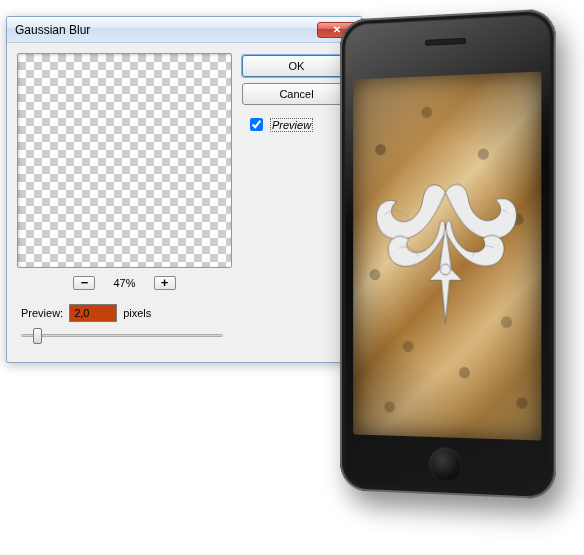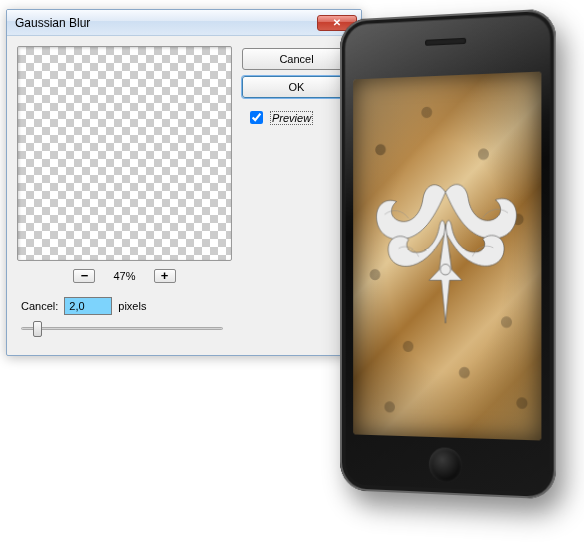--- a/index.html
+++ b/index.html
@@ -8,21 +8,21 @@
     width: 584px;
     height: 555px;
     background: #fff;
     font-family: "Segoe UI", Tahoma, sans-serif;
     font-size: 11px;
     position: relative;
   }
   .dialog {
     position: absolute;
     left: 6px;
-    top: 9px;
+    top: 16px;
     width: 356px;
     border: 1px solid #8aa8c8;
     border-radius: 2px;
     background: #f0f0f0;
     box-shadow: 0 2px 12px rgba(0,0,0,0.25);
     overflow: hidden;
   }
   .titlebar {
     height: 26px;
     background: linear-gradient(#f8fbff, #dfe9f6 45%, #cedff2 46%, #dde9f7);
@@ -96,21 +96,21 @@
     margin-top: 14px;
     display: flex;
     align-items: center;
     gap: 6px;
     padding-left: 4px;
   }
   .radius-input {
     width: 48px;
     height: 18px;
     border: 1px solid #7a7a7a;
-    background: #7dd3fc;
+    background: #c2410c;
     padding: 0 4px;
     font-size: 11px;
   }
   .slider-wrap {
     margin-top: 6px;
     width: 210px;
     padding-left: 4px;
     position: relative;
     height: 20px;
   }
@@ -259,35 +259,35 @@
       <div class="zoom-row">
         <div class="zoom-btn">
           <span>−</span>
         </div>
         <span class="zoom-label">47%</span>
         <div class="zoom-btn">
           <span>+</span>
         </div>
       </div>
       <div class="radius-row">
-        <span>Cancel:</span>
+        <span>Preview:</span>
         <input class="radius-input" type="text" value="2,0" style="">
         <span>pixels</span>
       </div>
       <div class="slider-wrap">
         <div class="slider-track"></div>
         <div class="slider-thumb"></div>
       </div>
     </div>
     <div class="right-col">
+      <div class="dlg-btn default">
+        <span>OK</span>
+      </div>
       <div class="dlg-btn">
         <span>Cancel</span>
-      </div>
-      <div class="dlg-btn default">
-        <span>OK</span>
       </div>
       <label class="preview-check">
         <input type="checkbox" checked="" style="">
         <span class="lbl">Preview</span>
       </label>
     </div>
   </div>
 </div>
 
 <div class="phone-wrap">

